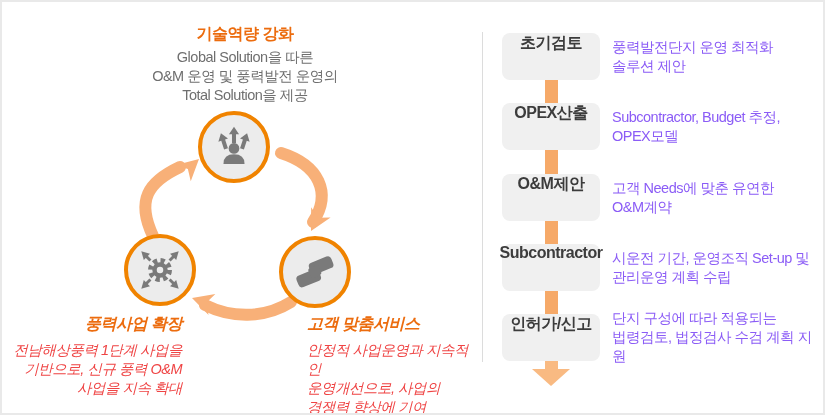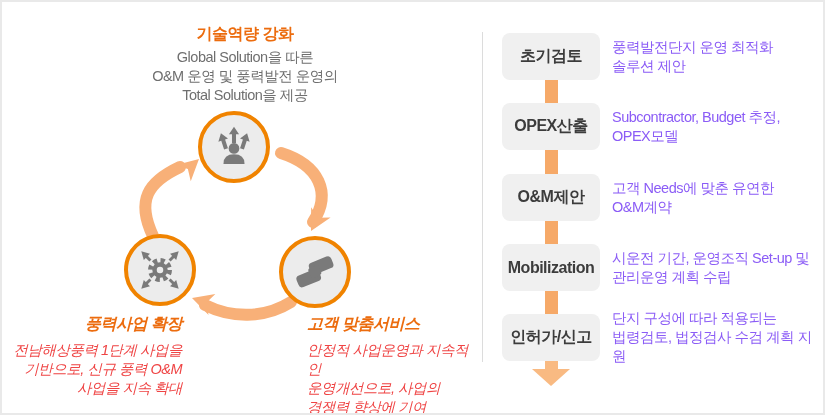--- a/index.html
+++ b/index.html
@@ -23,21 +23,21 @@
           background:#ececec;border:4px solid #f08300;box-sizing:border-box;
           display:flex;align-items:center;justify-content:center;}
   .circle.topc{left:196px;top:109px;}
   .circle.leftc{left:122px;top:232px;}
   .circle.rightc{left:277px;top:234px;}
 
   
   .divider{position:absolute;left:480px;top:30px;width:1px;height:330px;background:#dcdcdc;}
   .flow{position:absolute;left:481px;top:0;width:344px;height:415px;}
   .step{position:absolute;left:19px;width:98px;height:47px;background:#f0f0f0;border-radius:8px;
-        display:flex;align-items:center;justify-content:center;
+        display:flex;justify-content:center;
         font-size:16px;font-weight:bold;color:#3c3c3c;letter-spacing:-0.5px;}
   .conn{position:absolute;left:62px;width:13px;background:#f6a968;}
   .stem{position:absolute;left:62px;width:13px;background:#f9ba82;}
   .ahead{position:absolute;left:49px;width:0;height:0;
          border-left:19px solid transparent;border-right:19px solid transparent;
          border-top:17px solid #f9ba82;}
   .sdesc{position:absolute;left:129px;width:210px;height:47px;
          display:flex;flex-direction:column;justify-content:center;
          font-size:14.5px;line-height:19px;color:#8b5cf6;letter-spacing:-0.5px;}
 </style>
@@ -162,21 +162,21 @@
     <div class="step" style="top:172px">
       <span>O&amp;M제안</span>
     </div>
     <div class="sdesc" style="top:172px">
       <div>고객 Needs에 맞춘 유연한</div>
       <div>O&amp;M계약</div>
     </div>
     <div class="conn" style="top:219px;height:23px"></div>
 
     <div class="step" style="top:242px">
-      <span>Mobilization</span>
+      <span>Subcontractor</span>
     </div>
     <div class="sdesc" style="top:242px">
       <div>시운전 기간, 운영조직 Set-up 및</div>
       <div>관리운영 계획 수립</div>
     </div>
     <div class="conn" style="top:289px;height:23px"></div>
 
     <div class="step" style="top:312px">
       <span>인허가/신고</span>
     </div>

